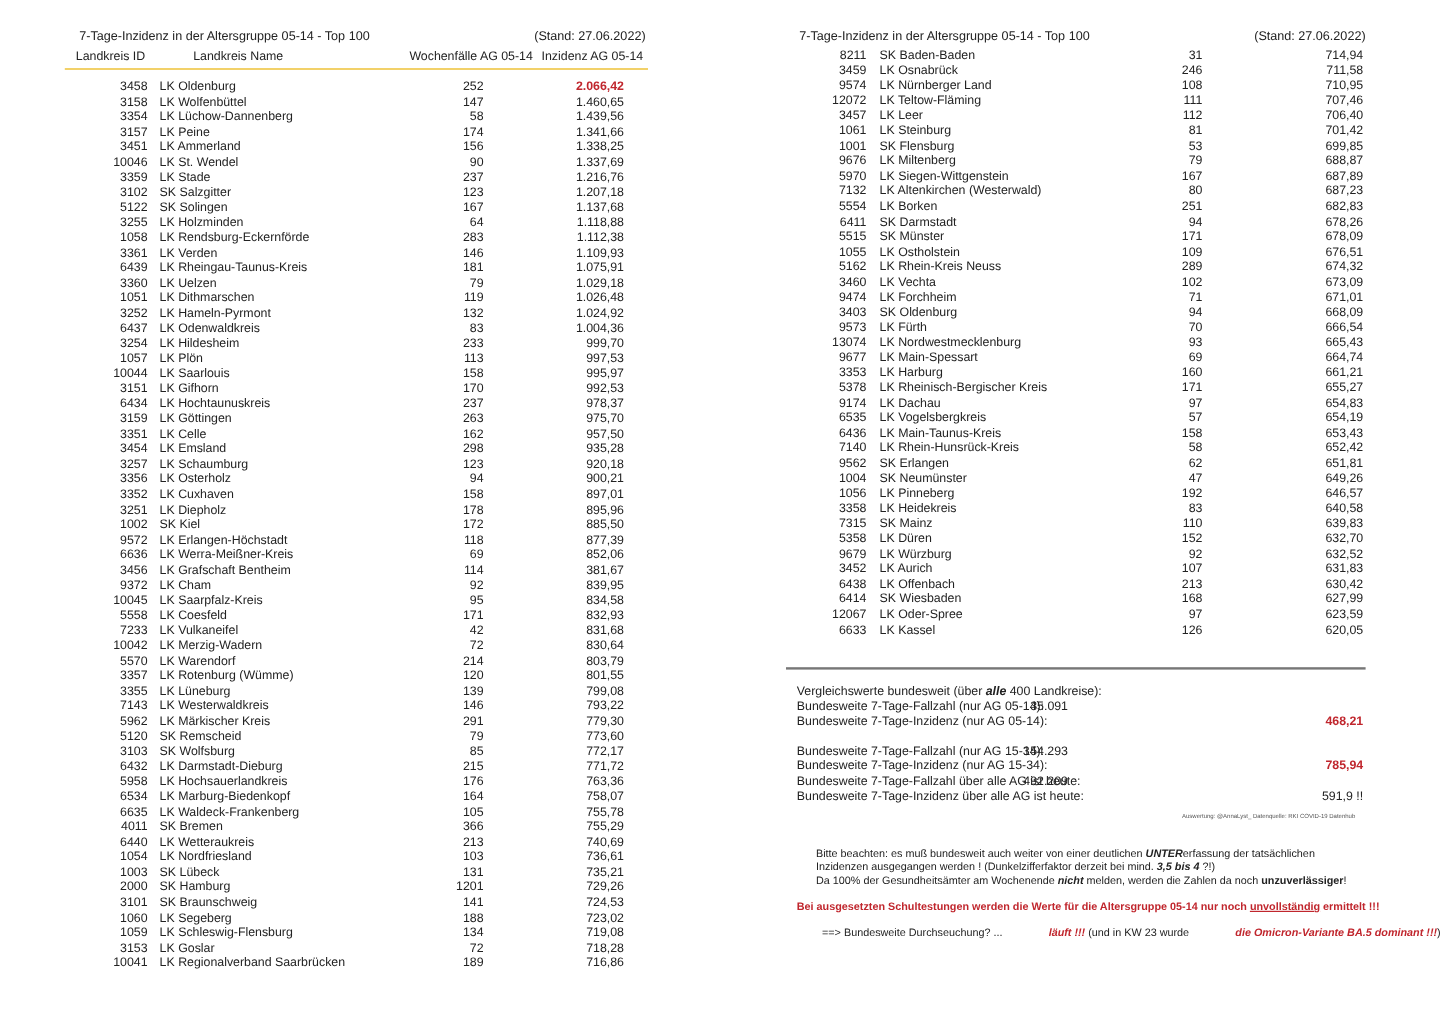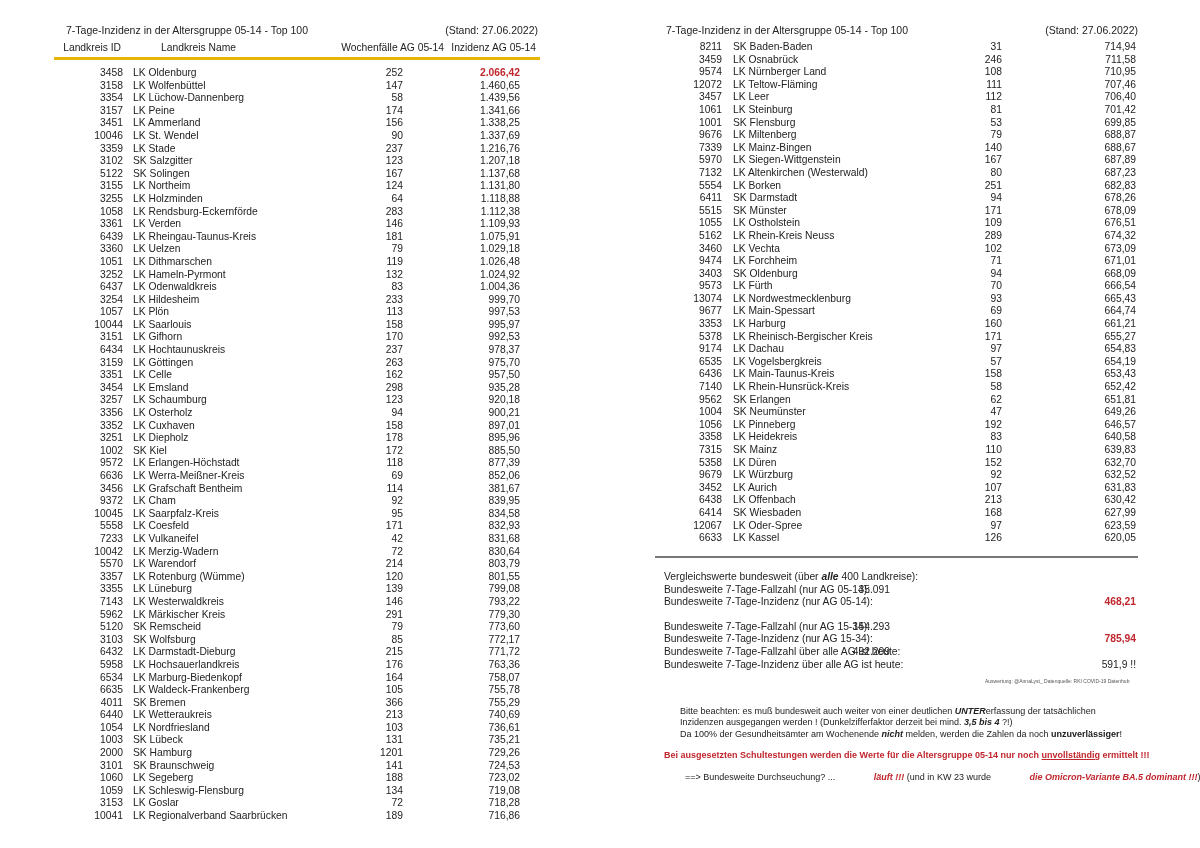--- a/index.html
+++ b/index.html
@@ -9,21 +9,21 @@
   }
   .page-left { position: absolute; left: 0; top: 0; width: 600px; height: 848px; }
   .page-right { position: absolute; left: 600px; top: 0; width: 600px; height: 848px; }
 
   .title-row { position: absolute; top: 24px; height: 14px; font-size: 10.5px; }
   .page-left .title-row { left: 66px; width: 472px; }
   .page-right .title-row { left: 66px; width: 472px; }
   .title-row .t { position: absolute; left: 0; top: 0; white-space: nowrap; }
   .title-row .s { position: absolute; right: 0; top: 0; white-space: nowrap; }
 
-  .col-header { position: absolute; top: 42px; left: 54px; width: 486px; height: 15px; border-bottom: 3px solid #eab308; }
+  .col-header { position: absolute; top: 42px; left: 54px; width: 486px; height: 15px; border-bottom: 1px solid #eab308; }
   .col-header span { position: absolute; top: 0; white-space: nowrap; font-size: 10.3px; }
   .h-id { right: 419px; }
   .h-name { left: 79px; padding-left: 28px; }
   .h-cases { right: 96px; }
   .h-inc { right: 4px; }
 
   .rows { position: absolute; left: 0; width: 600px; }
   .page-left .rows { top: 67px; }
   .page-right .rows { top: 41px; }
   .row { position: relative; height: 12.6px; line-height: 12.6px; white-space: nowrap; }
@@ -120,26 +120,20 @@
         <span class="c-cases">123</span>
         <span class="c-inc">1.207,18</span>
       </div>
       <div class="row">
         <span class="c-id">5122</span>
         <span class="c-name">SK Solingen</span>
         <span class="c-cases">167</span>
         <span class="c-inc">1.137,68</span>
       </div>
       <div class="row">
-        <span class="c-id">3155</span>
-        <span class="c-name">LK Northeim</span>
-        <span class="c-cases">124</span>
-        <span class="c-inc">1.131,80</span>
-      </div>
-      <div class="row">
         <span class="c-id">3255</span>
         <span class="c-name">LK Holzminden</span>
         <span class="c-cases">64</span>
         <span class="c-inc">1.118,88</span>
       </div>
       <div class="row">
         <span class="c-id">1058</span>
         <span class="c-name">LK Rendsburg-Eckernförde</span>
         <span class="c-cases">283</span>
         <span class="c-inc">1.112,38</span>
@@ -483,26 +477,20 @@
         <span class="c-cases">53</span>
         <span class="c-inc">699,85</span>
       </div>
       <div class="row">
         <span class="c-id">9676</span>
         <span class="c-name">LK Miltenberg</span>
         <span class="c-cases">79</span>
         <span class="c-inc">688,87</span>
       </div>
       <div class="row">
-        <span class="c-id">7339</span>
-        <span class="c-name">LK Mainz-Bingen</span>
-        <span class="c-cases">140</span>
-        <span class="c-inc">688,67</span>
-      </div>
-      <div class="row">
         <span class="c-id">5970</span>
         <span class="c-name">LK Siegen-Wittgenstein</span>
         <span class="c-cases">167</span>
         <span class="c-inc">687,89</span>
       </div>
       <div class="row">
         <span class="c-id">7132</span>
         <span class="c-name">LK Altenkirchen (Westerwald)</span>
         <span class="c-cases">80</span>
         <span class="c-inc">687,23</span>

